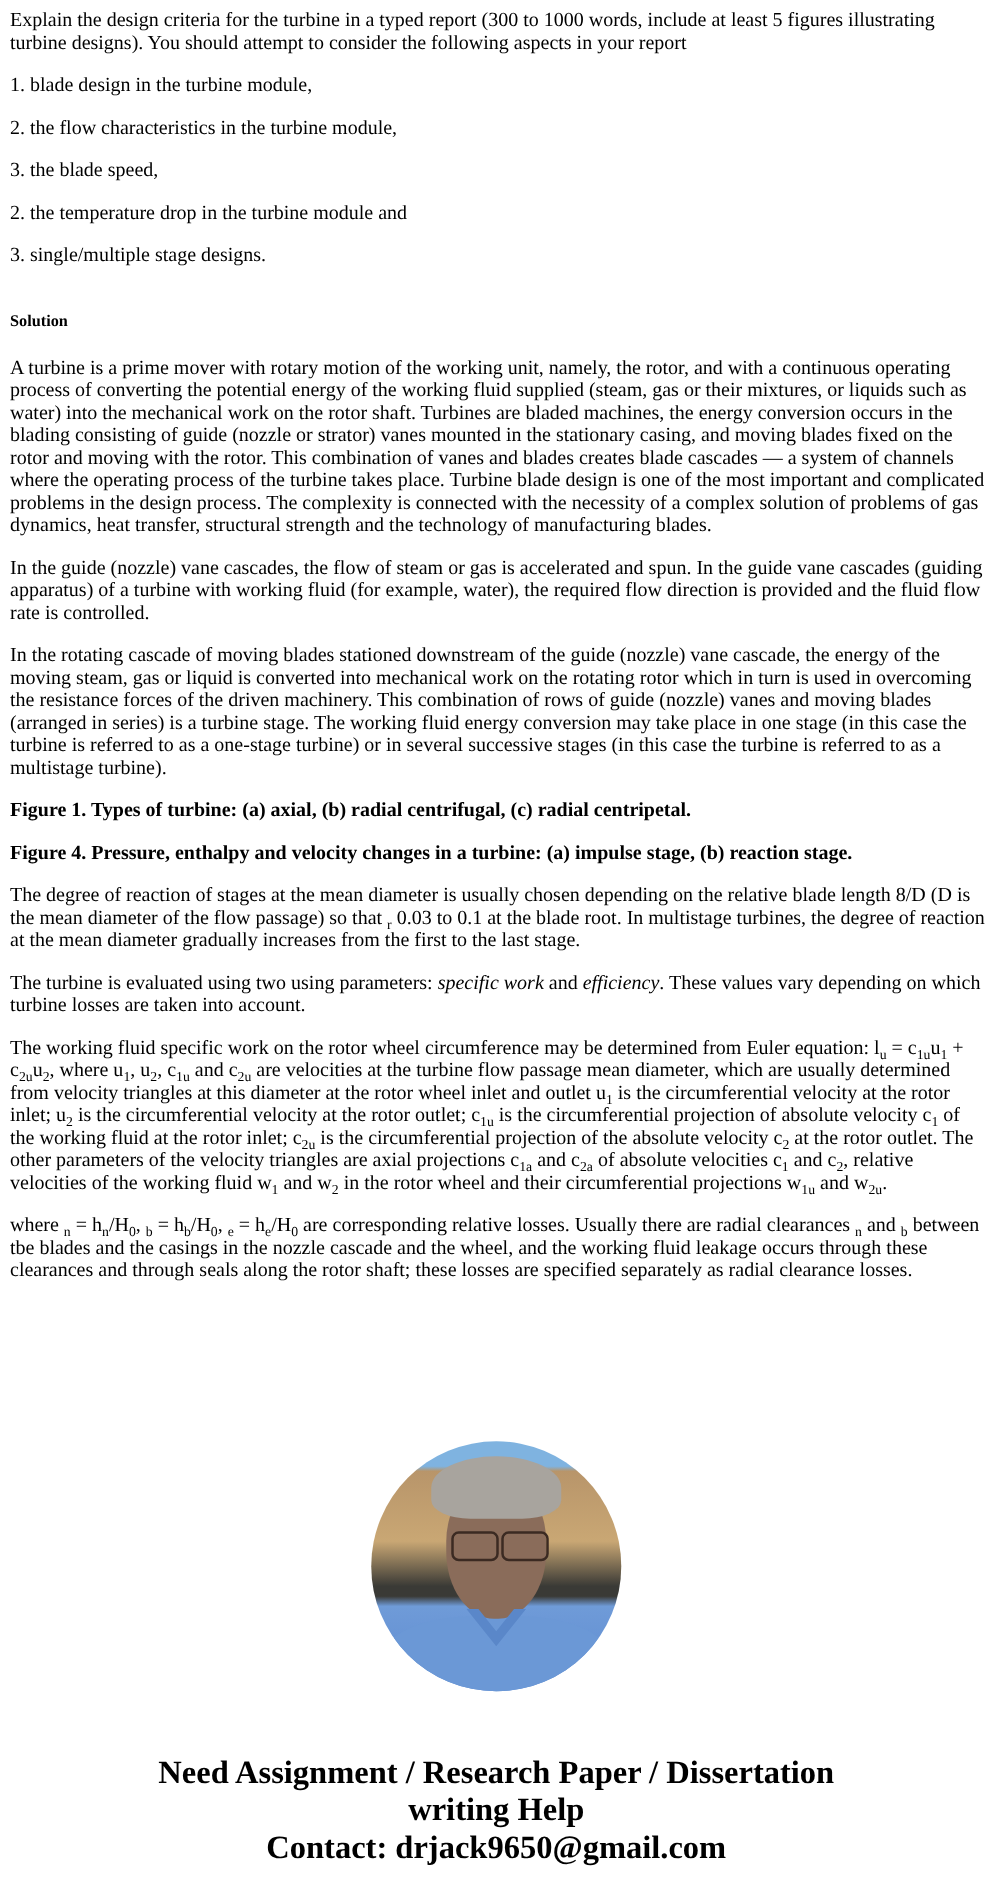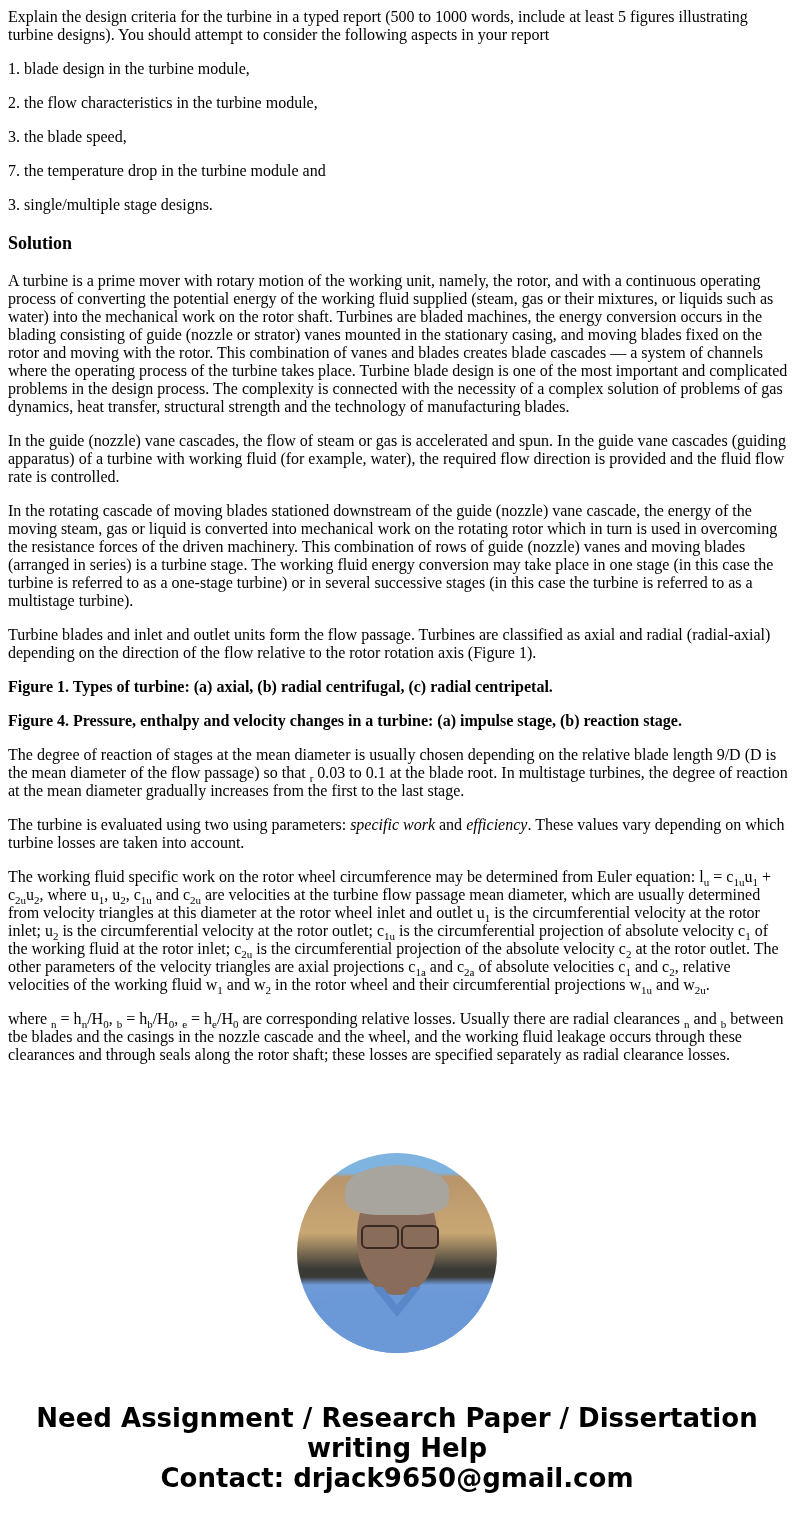--- a/index.html
+++ b/index.html
@@ -25,23 +25,23 @@
       height: 1123px;
       overflow: hidden;
     }
     .content p {
       margin: 8px 0 16px 0;
     }
     .content p.first {
       margin-top: 8px;
     }
     .content h3 {
-      font-size: 18px;
+      font-size: 13px;
       font-weight: bold;
-      margin: 18px 0 18px 0;
+      margin: 32px 0 18px 0;
       line-height: 22px;
     }
     .content .fig {
       font-weight: bold;
     }
     sub {
       font-size: 11px;
       line-height: 0;
       vertical-align: -4px;
     }
@@ -99,44 +99,43 @@
       position: absolute;
       left: 0;
       top: 280px;
       width: 794px;
       font-family: "DejaVu Sans", sans-serif;
       font-weight: bold;
       font-size: 26px;
       line-height: 30px;
       color: #000000;
     }
-    .promo-text div { margin: 0; }
+    .promo-text div { margin: 0; font-family: Liberation Serif, serif; }
   </style>
 </head>
 <body>
 
 <div class="content">
-  <p class="first">Explain the design criteria for the turbine in a typed report (500 to 1000 words, include at least 5 figures illustrating turbine designs). You should attempt to consider the following aspects in your report</p>
+  <p class="first">Explain the design criteria for the turbine in a typed report (300 to 1000 words, include at least 5 figures illustrating turbine designs). You should attempt to consider the following aspects in your report</p>
   <p>1. blade design in the turbine module,</p>
   <p>2. the flow characteristics in the turbine module,</p>
   <p>3. the blade speed,</p>
-  <p>7. the temperature drop in the turbine module and</p>
+  <p>2. the temperature drop in the turbine module and</p>
   <p>3. single/multiple stage designs.</p>
 
   <h3>Solution</h3>
 
   <p>A turbine is a prime mover with rotary motion of the working unit, namely, the rotor, and with a continuous operating process of converting the potential energy of the working fluid supplied (steam, gas or their mixtures, or liquids such as water) into the mechanical work on the rotor shaft. Turbines are bladed machines, the energy conversion occurs in the blading consisting of guide (nozzle or strator) vanes mounted in the stationary casing, and moving blades fixed on the rotor and moving with the rotor. This combination of vanes and blades creates blade cascades — a system of channels where the operating process of the turbine takes place. Turbine blade design is one of the most important and complicated problems in the design process. The complexity is connected with the necessity of a complex solution of problems of gas dynamics, heat transfer, structural strength and the technology of manufacturing blades.</p>
   <p>In the guide (nozzle) vane cascades, the flow of steam or gas is accelerated and spun. In the guide vane cascades (guiding apparatus) of a turbine with working fluid (for example, water), the required flow direction is provided and the fluid flow rate is controlled.</p>
   <p>In the rotating cascade of moving blades stationed downstream of the guide (nozzle) vane cascade, the energy of the moving steam, gas or liquid is converted into mechanical work on the rotating rotor which in turn is used in overcoming the resistance forces of the driven machinery. This combination of rows of guide (nozzle) vanes and moving blades (arranged in series) is a turbine stage. The working fluid energy conversion may take place in one stage (in this case the turbine is referred to as a one-stage turbine) or in several successive stages (in this case the turbine is referred to as a multistage turbine).</p>
-  <p>Turbine blades and inlet and outlet units form the flow passage. Turbines are classified as axial and radial (radial-axial) depending on the direction of the flow relative to the rotor rotation axis (Figure 1).</p>
 
   <p class="fig">Figure 1. Types of turbine: (a) axial, (b) radial centrifugal, (c) radial centripetal.</p>
   <p class="fig">Figure 4. Pressure, enthalpy and velocity changes in a turbine: (a) impulse stage, (b) reaction stage.</p>
 
-  <p><span>The degree of reaction of stages at the mean diameter is usually chosen depending on the relative blade length 9/D (D is the mean diameter of the flow passage) so that </span><sub>r</sub><span> 0.03 to 0.1 at the blade root. In multistage turbines, the degree of reaction at the mean diameter gradually increases from the first to the last stage.</span></p>
+  <p><span>The degree of reaction of stages at the mean diameter is usually chosen depending on the relative blade length 8/D (D is the mean diameter of the flow passage) so that </span><sub>r</sub><span> 0.03 to 0.1 at the blade root. In multistage turbines, the degree of reaction at the mean diameter gradually increases from the first to the last stage.</span></p>
 
   <p><span>The turbine is evaluated using two using parameters: </span><em>specific work</em><span> and </span><em>efficiency</em><span>. These values vary depending on which turbine losses are taken into account.</span></p>
 
   <p><span>The working fluid specific work on the rotor wheel circumference may be determined from Euler equation: l</span><sub>u</sub><span> = c</span><sub>1u</sub><span>u</span><sub>1</sub><span> + c</span><sub>2u</sub><span>u</span><sub>2</sub><span>, where u</span><sub>1</sub><span>, u</span><sub>2</sub><span>, c</span><sub>1u</sub><span> and c</span><sub>2u</sub><span> are velocities at the turbine flow passage mean diameter, which are usually determined from velocity triangles at this diameter at the rotor wheel inlet and outlet u</span><sub>1</sub><span> is the circumferential velocity at the rotor inlet; u</span><sub>2</sub><span> is the circumferential velocity at the rotor outlet; c</span><sub>1u</sub><span> is the circumferential projection of absolute velocity c</span><sub>1</sub><span> of the working fluid at the rotor inlet; c</span><sub>2u</sub><span> is the circumferential projection of the absolute velocity c</span><sub>2</sub><span> at the rotor outlet. The other parameters of the velocity triangles are axial projections c</span><sub>1a</sub><span> and c</span><sub>2a</sub><span> of absolute velocities c</span><sub>1</sub><span> and c</span><sub>2</sub><span>, relative velocities of the working fluid w</span><sub>1</sub><span> and w</span><sub>2</sub><span> in the rotor wheel and their circumferential projections w</span><sub>1u</sub><span> and w</span><sub>2u</sub><span>.</span></p>
 
   <p><span>where </span><sub>n</sub><span> = h</span><sub>n</sub><span>/H</span><sub>0</sub><span>, </span><sub>b</sub><span> = h</span><sub>b</sub><span>/H</span><sub>0</sub><span>, </span><sub>e</sub><span> = h</span><sub>e</sub><span>/H</span><sub>0</sub><span> are corresponding relative losses. Usually there are radial clearances </span><sub>n</sub><span> and </span><sub>b</sub><span> between tbe blades and the casings in the nozzle cascade and the wheel, and the working fluid leakage occurs through these clearances and through seals along the rotor shaft; these losses are specified separately as radial clearance losses.</span></p>
 </div>
 
 <div class="promo">
   <div class="avatar">

